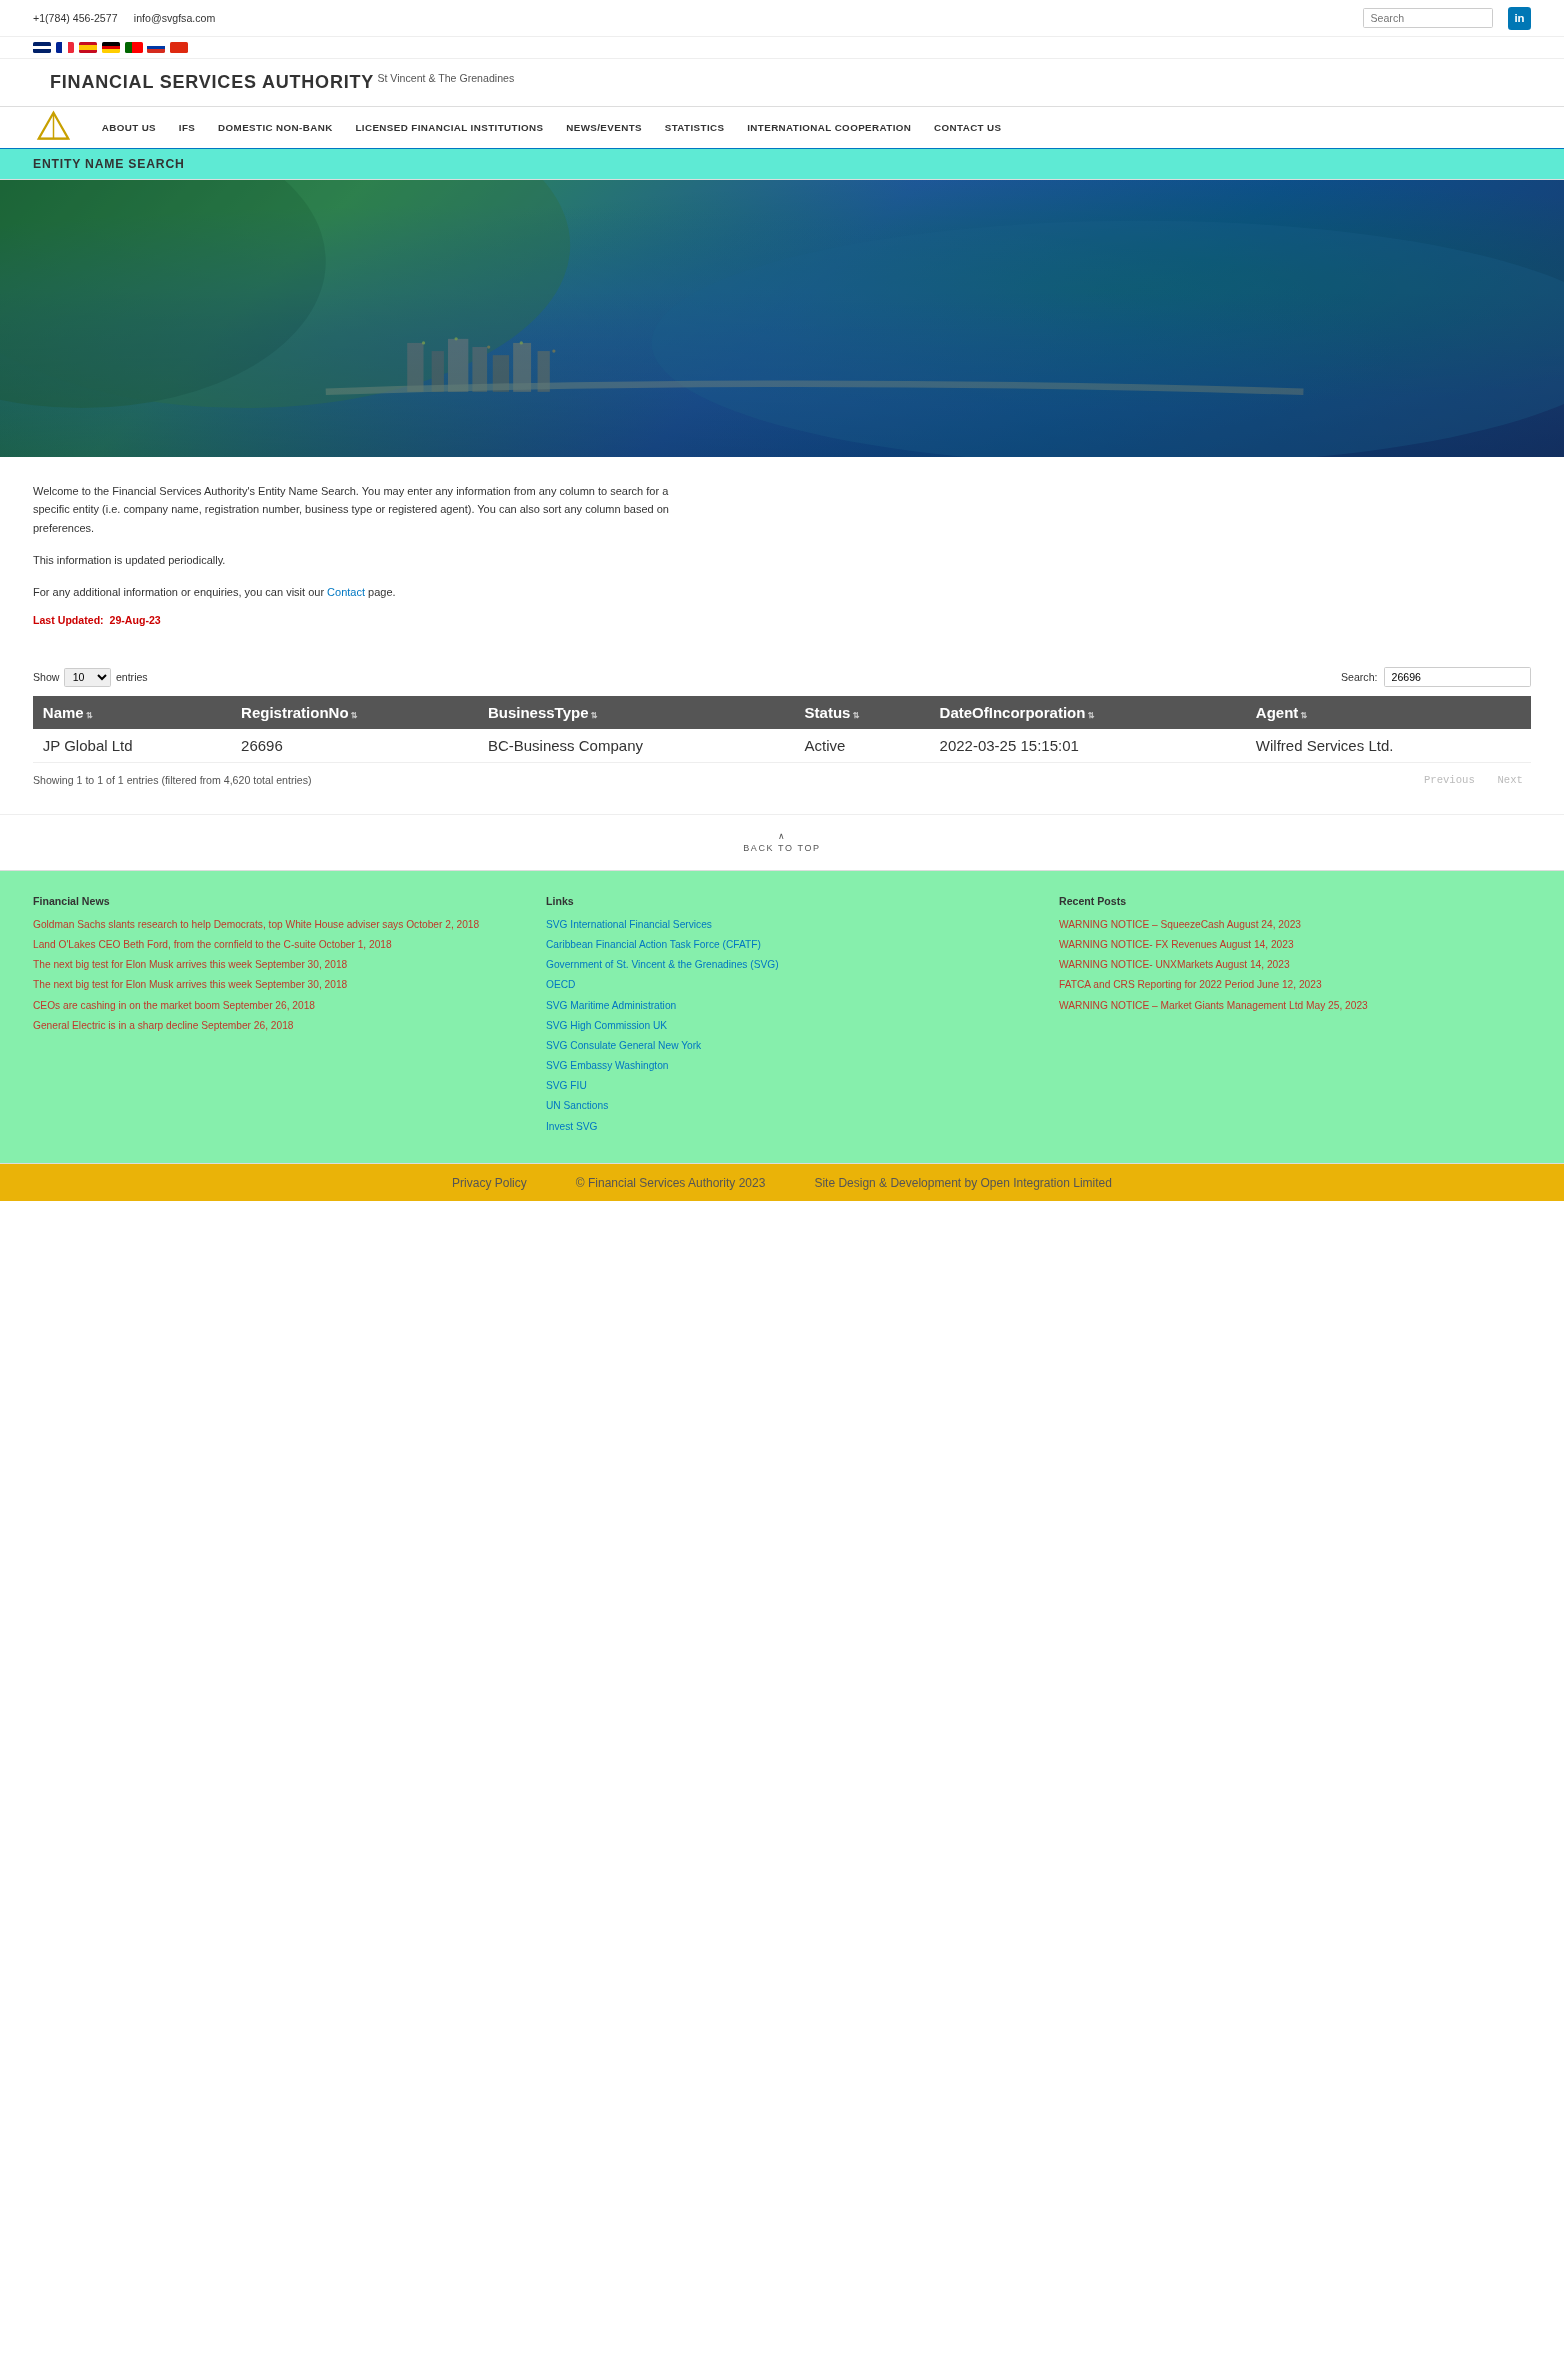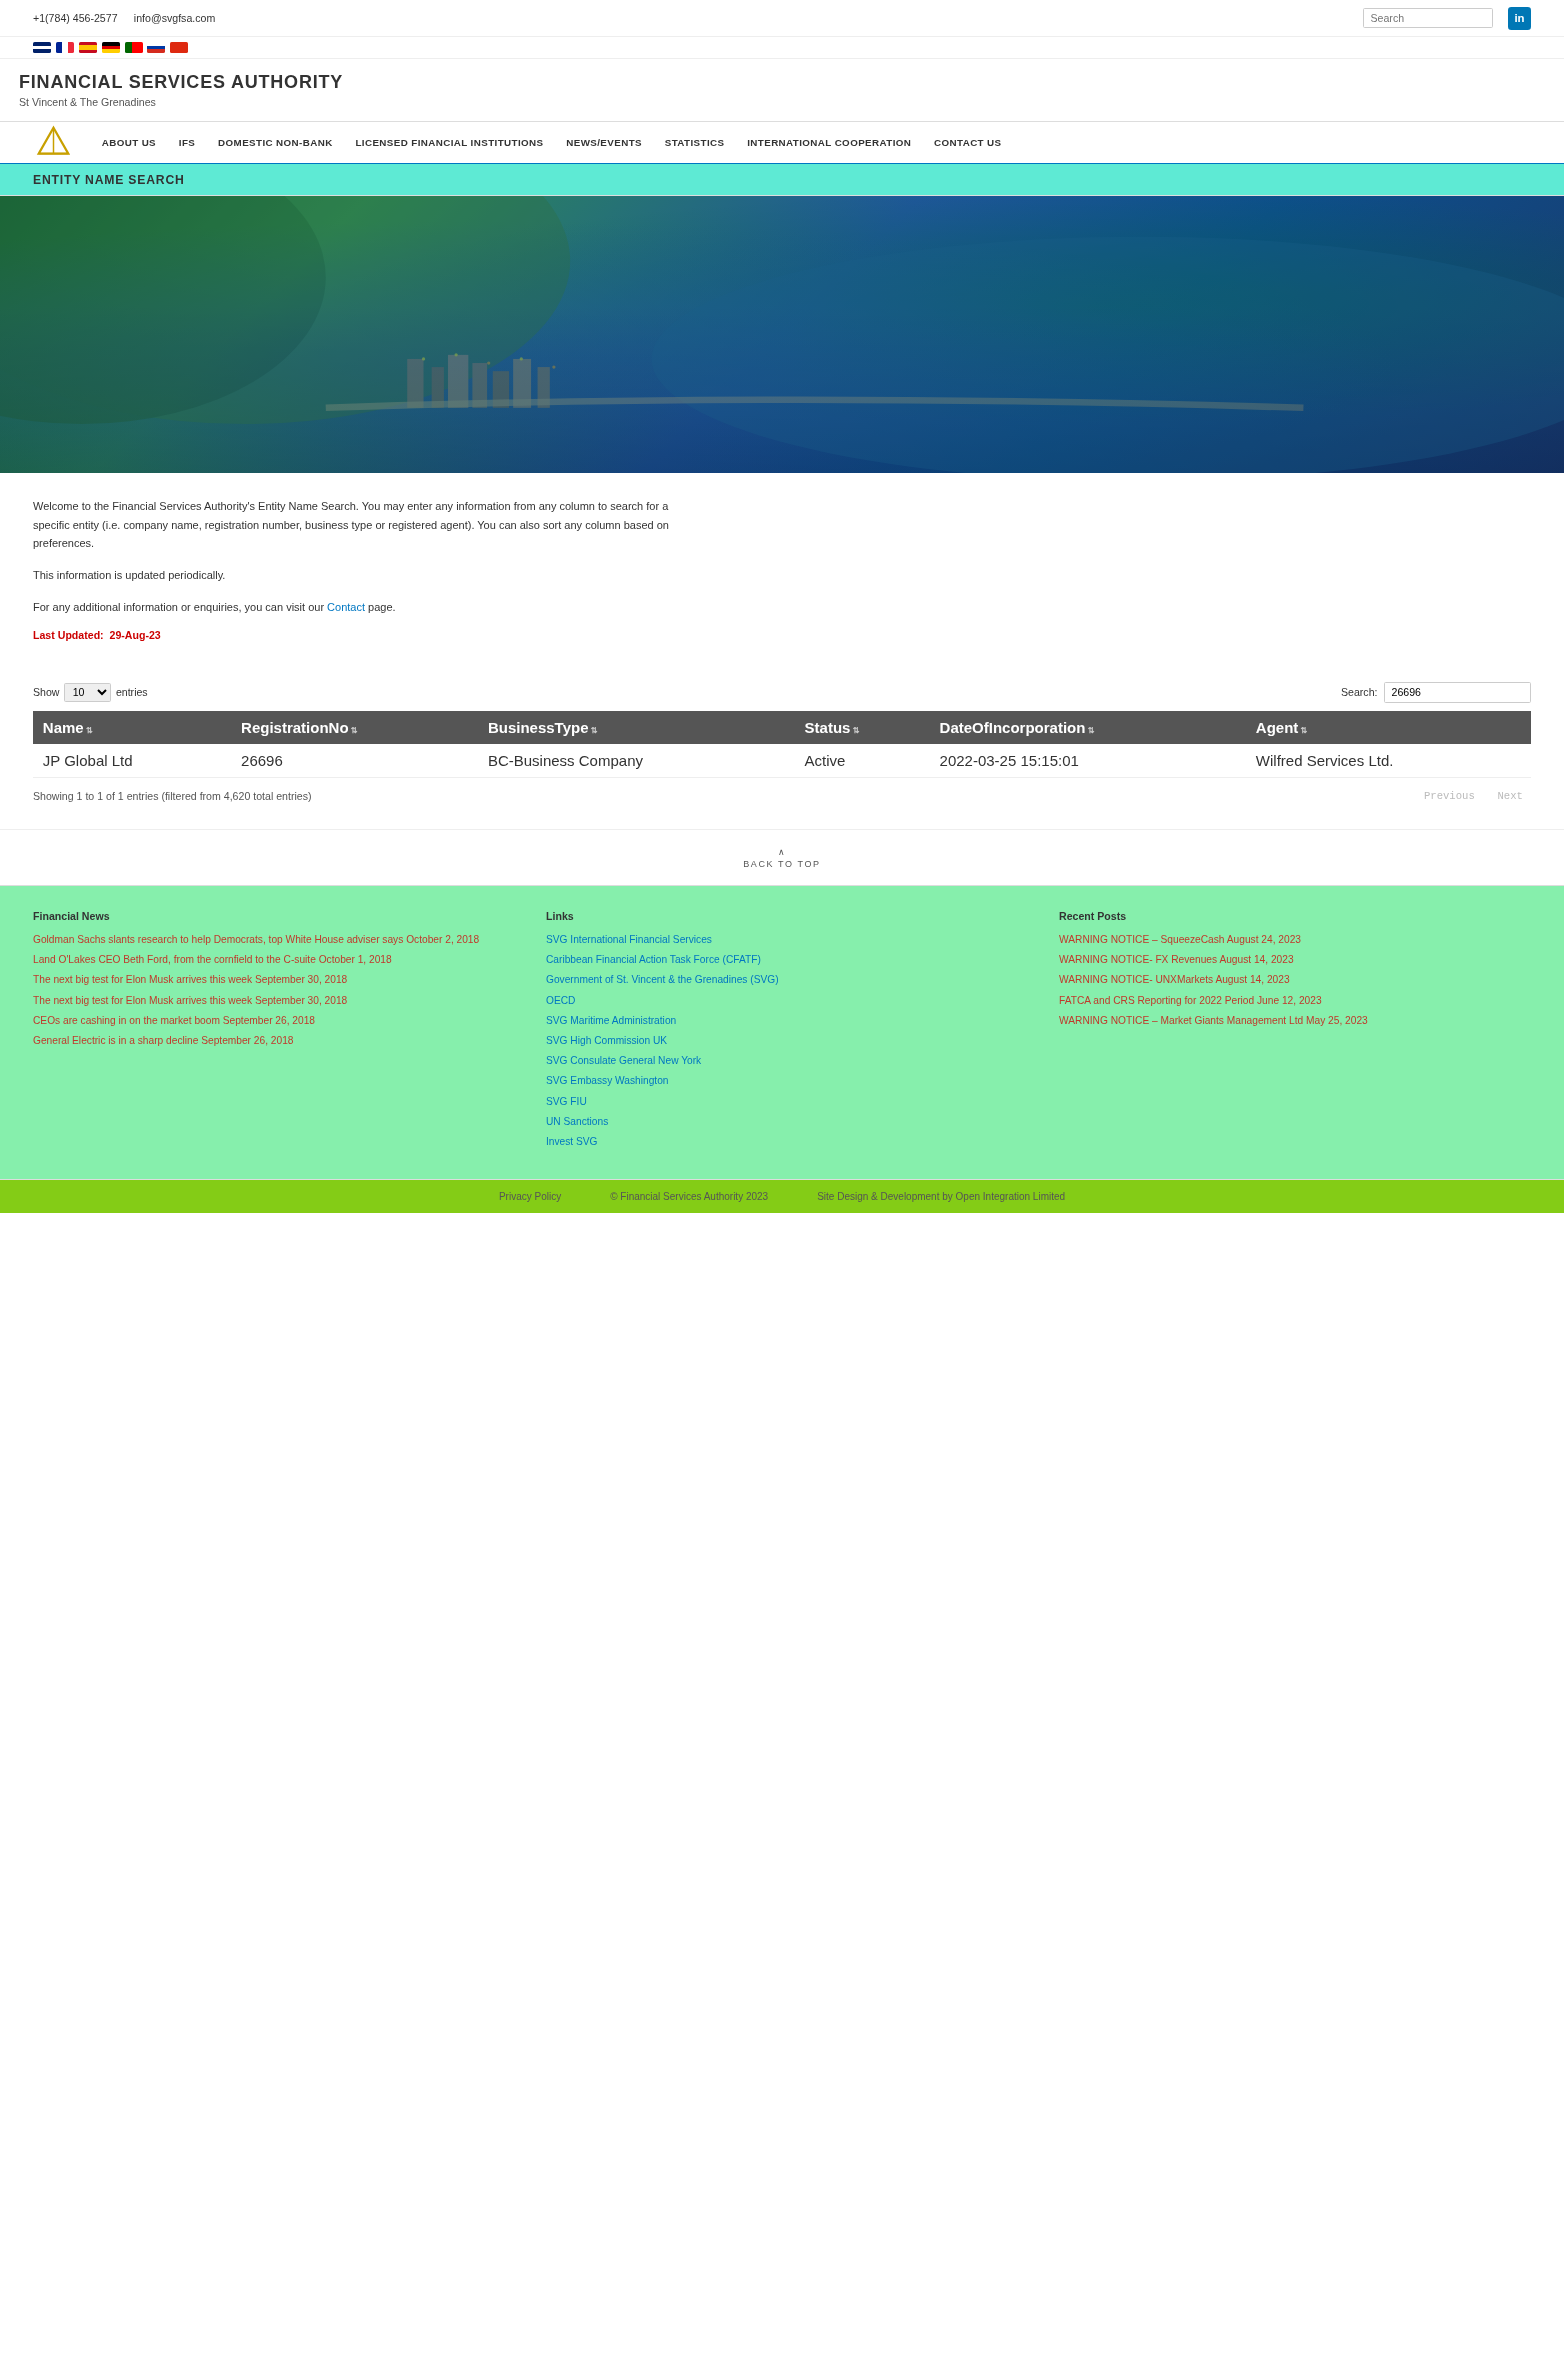--- a/index.html
+++ b/index.html
@@ -52,23 +52,23 @@
     .flag-uk { background: linear-gradient(#012169 33%, #fff 33%, #fff 66%, #012169 66%); position: relative; overflow: hidden; }
     .flag-fr { background: linear-gradient(to right, #002395 33%, #fff 33%, #fff 66%, #ED2939 66%); }
     .flag-es { background: linear-gradient(#c60b1e 25%, #ffc400 25%, #ffc400 75%, #c60b1e 75%); }
     .flag-de { background: linear-gradient(#000 33%, #d00 33%, #d00 66%, #ffce00 66%); }
     .flag-pt { background: linear-gradient(to right, #006600 40%, #ff0000 40%); }
     .flag-ru { background: linear-gradient(#fff 33%, #0039a6 33%, #0039a6 66%, #d52b1e 66%); }
     .flag-cn { background: #de2910; }
 
     
     .site-header {
-      padding: 13px 19px;
-      display: flex;
-      flex-direction: column;
+      padding: 13px 50px;
+      display: flex;
+      flex-direction: row;
       gap: 3.3px;
     }
     .site-title { font-size: 18px; font-weight: bold; color: #333; letter-spacing: 0.8px; }
     .site-subtitle { font-size: 10.6px; color: #555; }
 
     
     .nav-wrapper {
       display: flex;
       align-items: center;
       padding: 0 33px;
@@ -255,27 +255,27 @@
       color: #c0392b;
       font-size: 10.2px;
       text-decoration: none;
       line-height: 1.5;
     }
     .footer-col.links ul li a { color: #0077c2; }
     .footer-col.recent ul li a { color: #c0392b; }
 
     
     .bottom-footer {
-      background: #84cc16;
+      background: #eab308;
       border-top: 0.8px solid #ddd;
       padding: 11.4px 33px;
       display: flex;
       justify-content: center;
       gap: 49px;
-      font-size: 10px;
+      font-size: 12px;
       color: #555;
     }
     .bottom-footer a { color: #555; text-decoration: none; }
   </style>
 </head>
 <body>
 
 <div class="top-bar">
   <div class="top-bar-left">
     <span class="top-bar-phone">+1(784) 456-2577</span>

